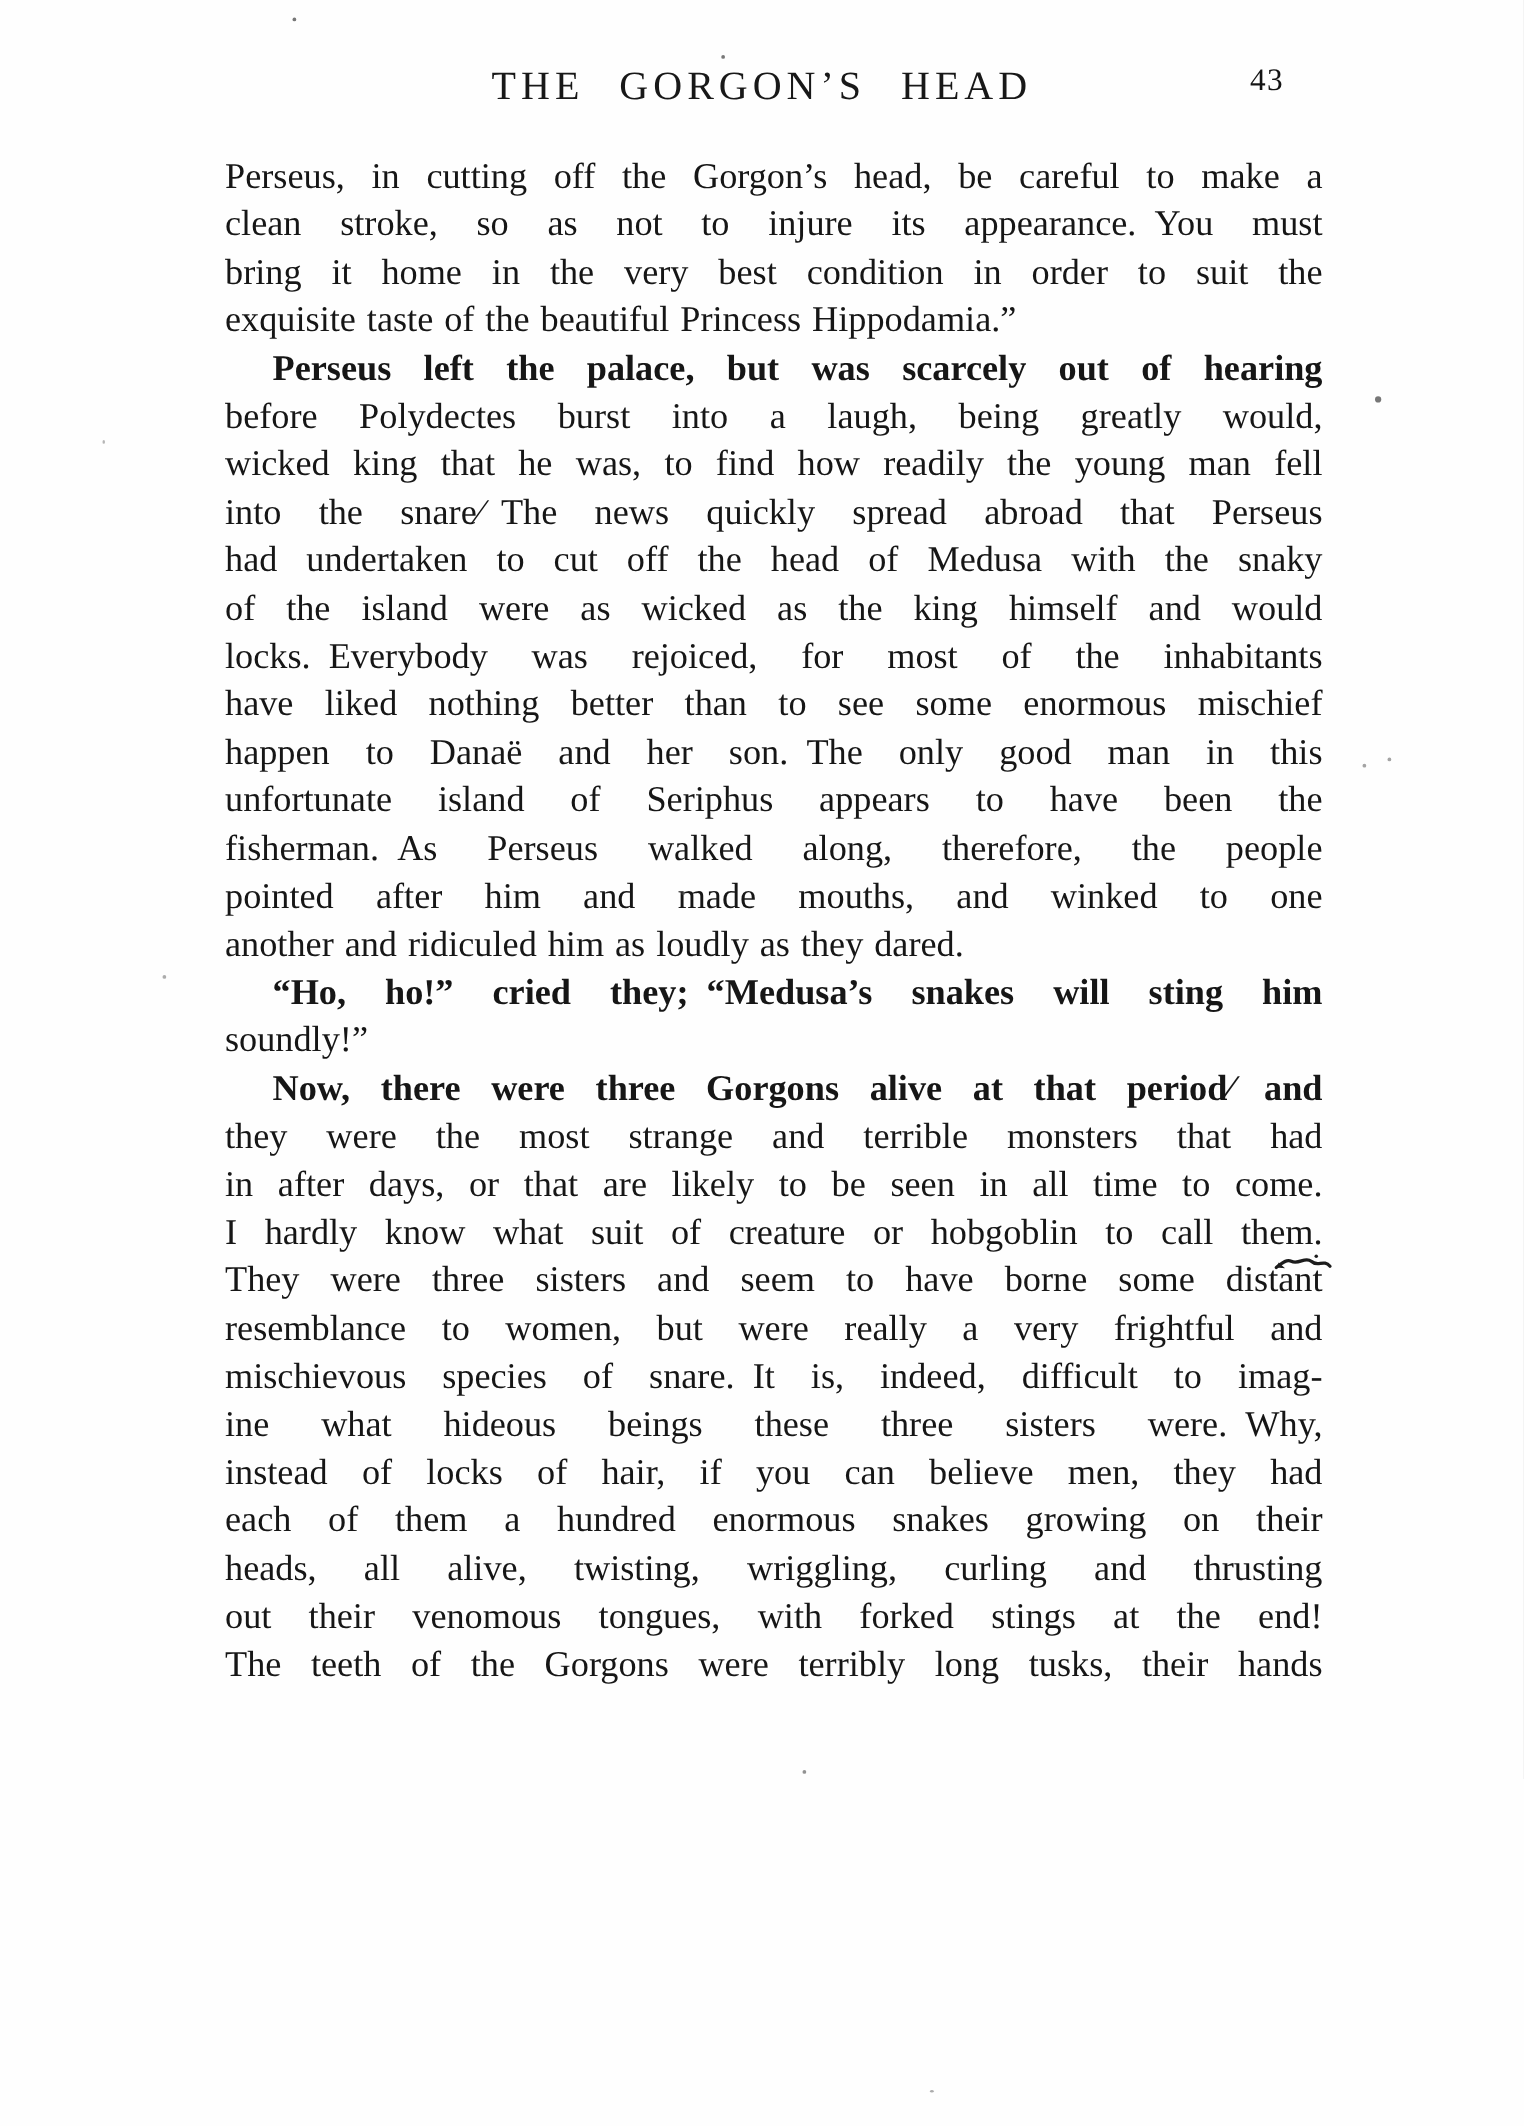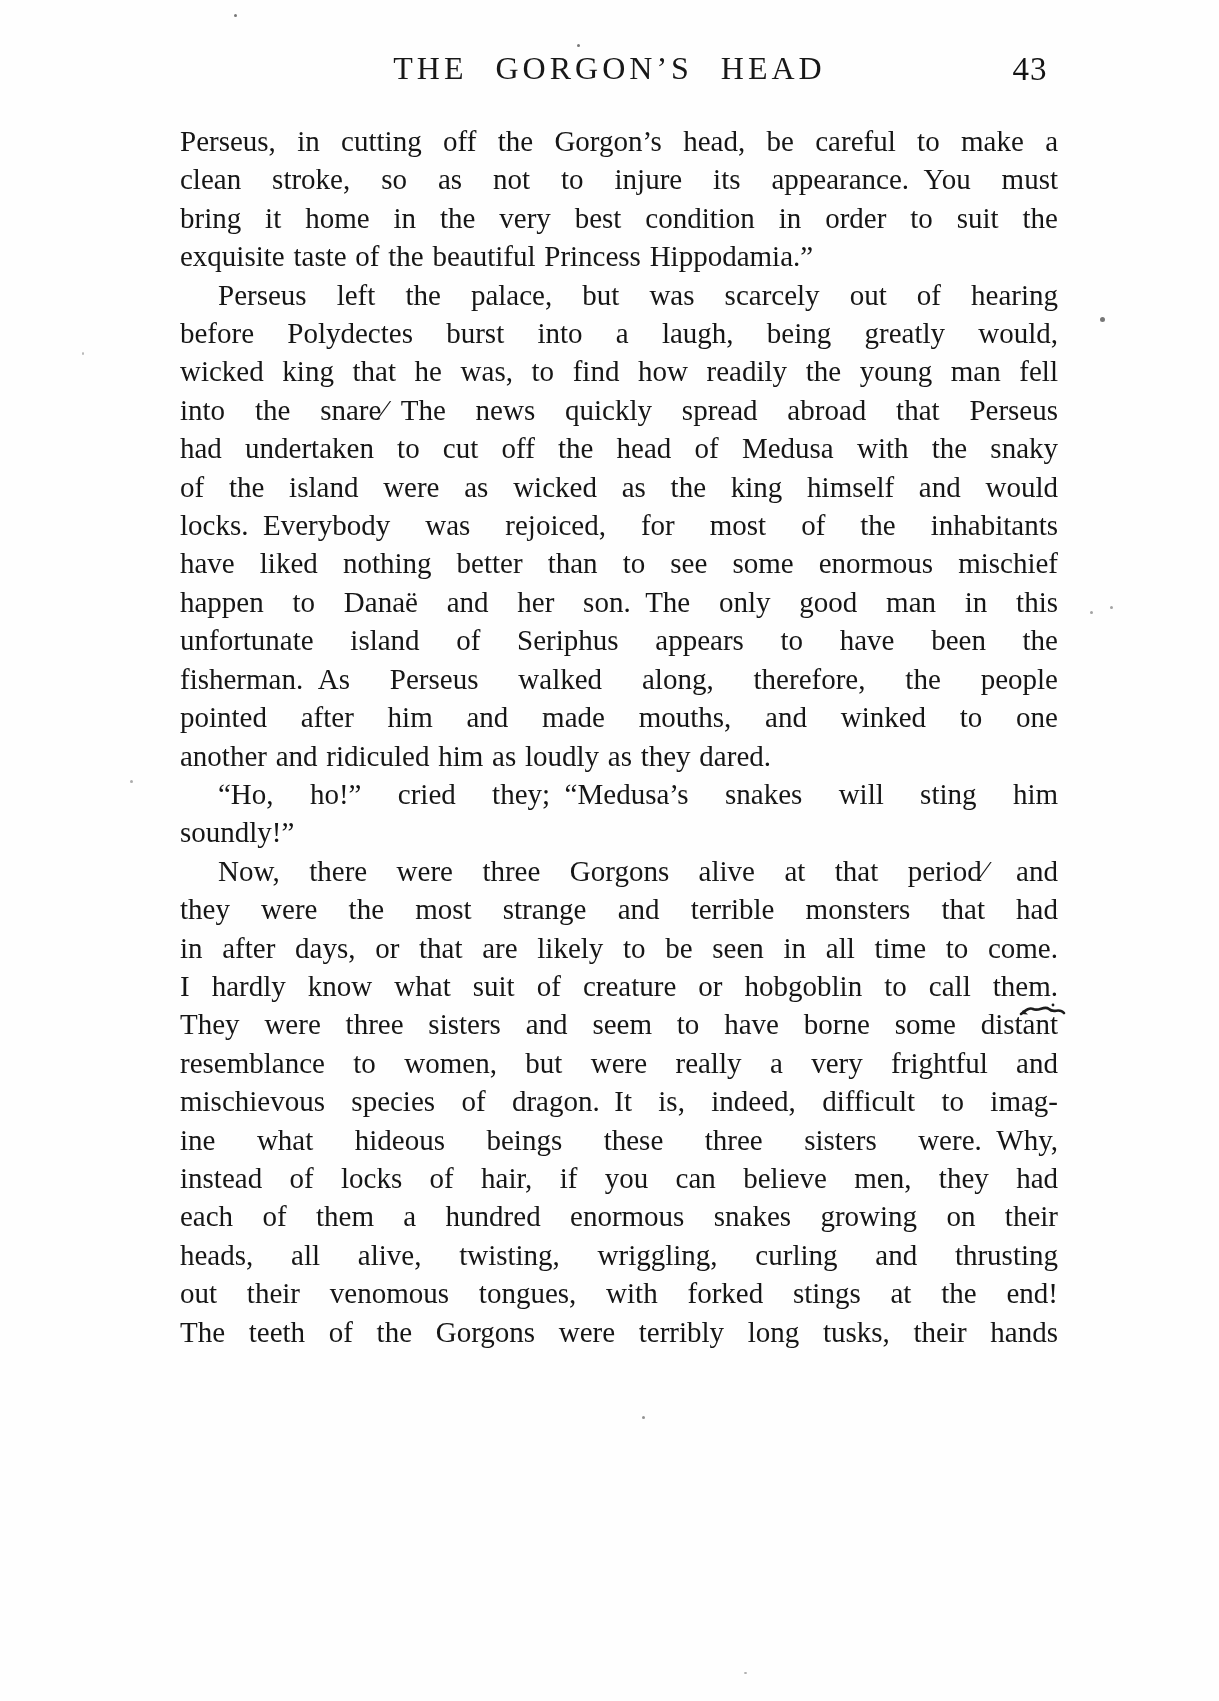--- a/index.html
+++ b/index.html
@@ -34,22 +34,22 @@
     letter-spacing: 4px;
     word-spacing: 16px;
     white-space: nowrap;
     color: #181818;
   }
   .page-number {
     position: absolute;
     top: 1px;
     left: 1000px;
     width: 60px;
-    text-align: center;
-    font-size: 33px;
+    text-align: left;
+    font-size: 25px;
     letter-spacing: 1px;
     color: #141414;
   }
   
   .text-block {
     position: absolute;
     left: 160px;
     top: 122px;
     width: 898px;
     font-size: 29px;
@@ -60,20 +60,21 @@
     text-align-last: justify;
     word-spacing: 1.5px;
     white-space: normal;
     margin-left: 20px;
   }
   .text-line.nojust {
     text-align-last: left;
   }
   .text-line.indent {
     text-indent: 38px;
+    font-weight: bold;
   }
   
   .pen-squiggle {
     position: absolute;
     left: 1018px;
     top: 1001px;
     width: 50px;
     height: 22px;
   }
   .speck {
@@ -122,21 +123,21 @@
       <div class="text-line">pointed after him and made mouths, and winked to one</div>
       <div class="text-line nojust">another and ridiculed him as loudly as they dared.</div>
       <div class="text-line indent">“Ho, ho!” cried they; “Medusa’s snakes will sting him</div>
       <div class="text-line nojust">soundly!”</div>
       <div class="text-line indent">Now, there were three Gorgons alive at that period∕ and</div>
       <div class="text-line">they were the most strange and terrible monsters that had</div>
       <div class="text-line">in after days, or that are likely to be seen in all time to come.</div>
       <div class="text-line">I hardly know what suit of creature or hobgoblin to call them.</div>
       <div class="text-line">They were three sisters and seem to have borne some distant</div>
       <div class="text-line">resemblance to women, but were really a very frightful and</div>
-      <div class="text-line">mischievous species of dragon. It is, indeed, difficult to imag-</div>
+      <div class="text-line">mischievous species of snare. It is, indeed, difficult to imag-</div>
       <div class="text-line">ine what hideous beings these three sisters were. Why,</div>
       <div class="text-line">instead of locks of hair, if you can believe men, they had</div>
       <div class="text-line">each of them a hundred enormous snakes growing on their</div>
       <div class="text-line">heads, all alive, twisting, wriggling, curling and thrusting</div>
       <div class="text-line">out their venomous tongues, with forked stings at the end!</div>
       <div class="text-line">The teeth of the Gorgons were terribly long tusks, their hands</div>
     </main>
 
   <svg class="pen-squiggle" viewBox="0 0 50 22" aria-hidden="true">
     <path d="M46,12 C41,6 36,13 31,8 C26,4 21,11 15,8 C11,6 7,10 3,13" fill="none" stroke="#1c1c1c" stroke-width="2.6" stroke-linecap="round"></path>

